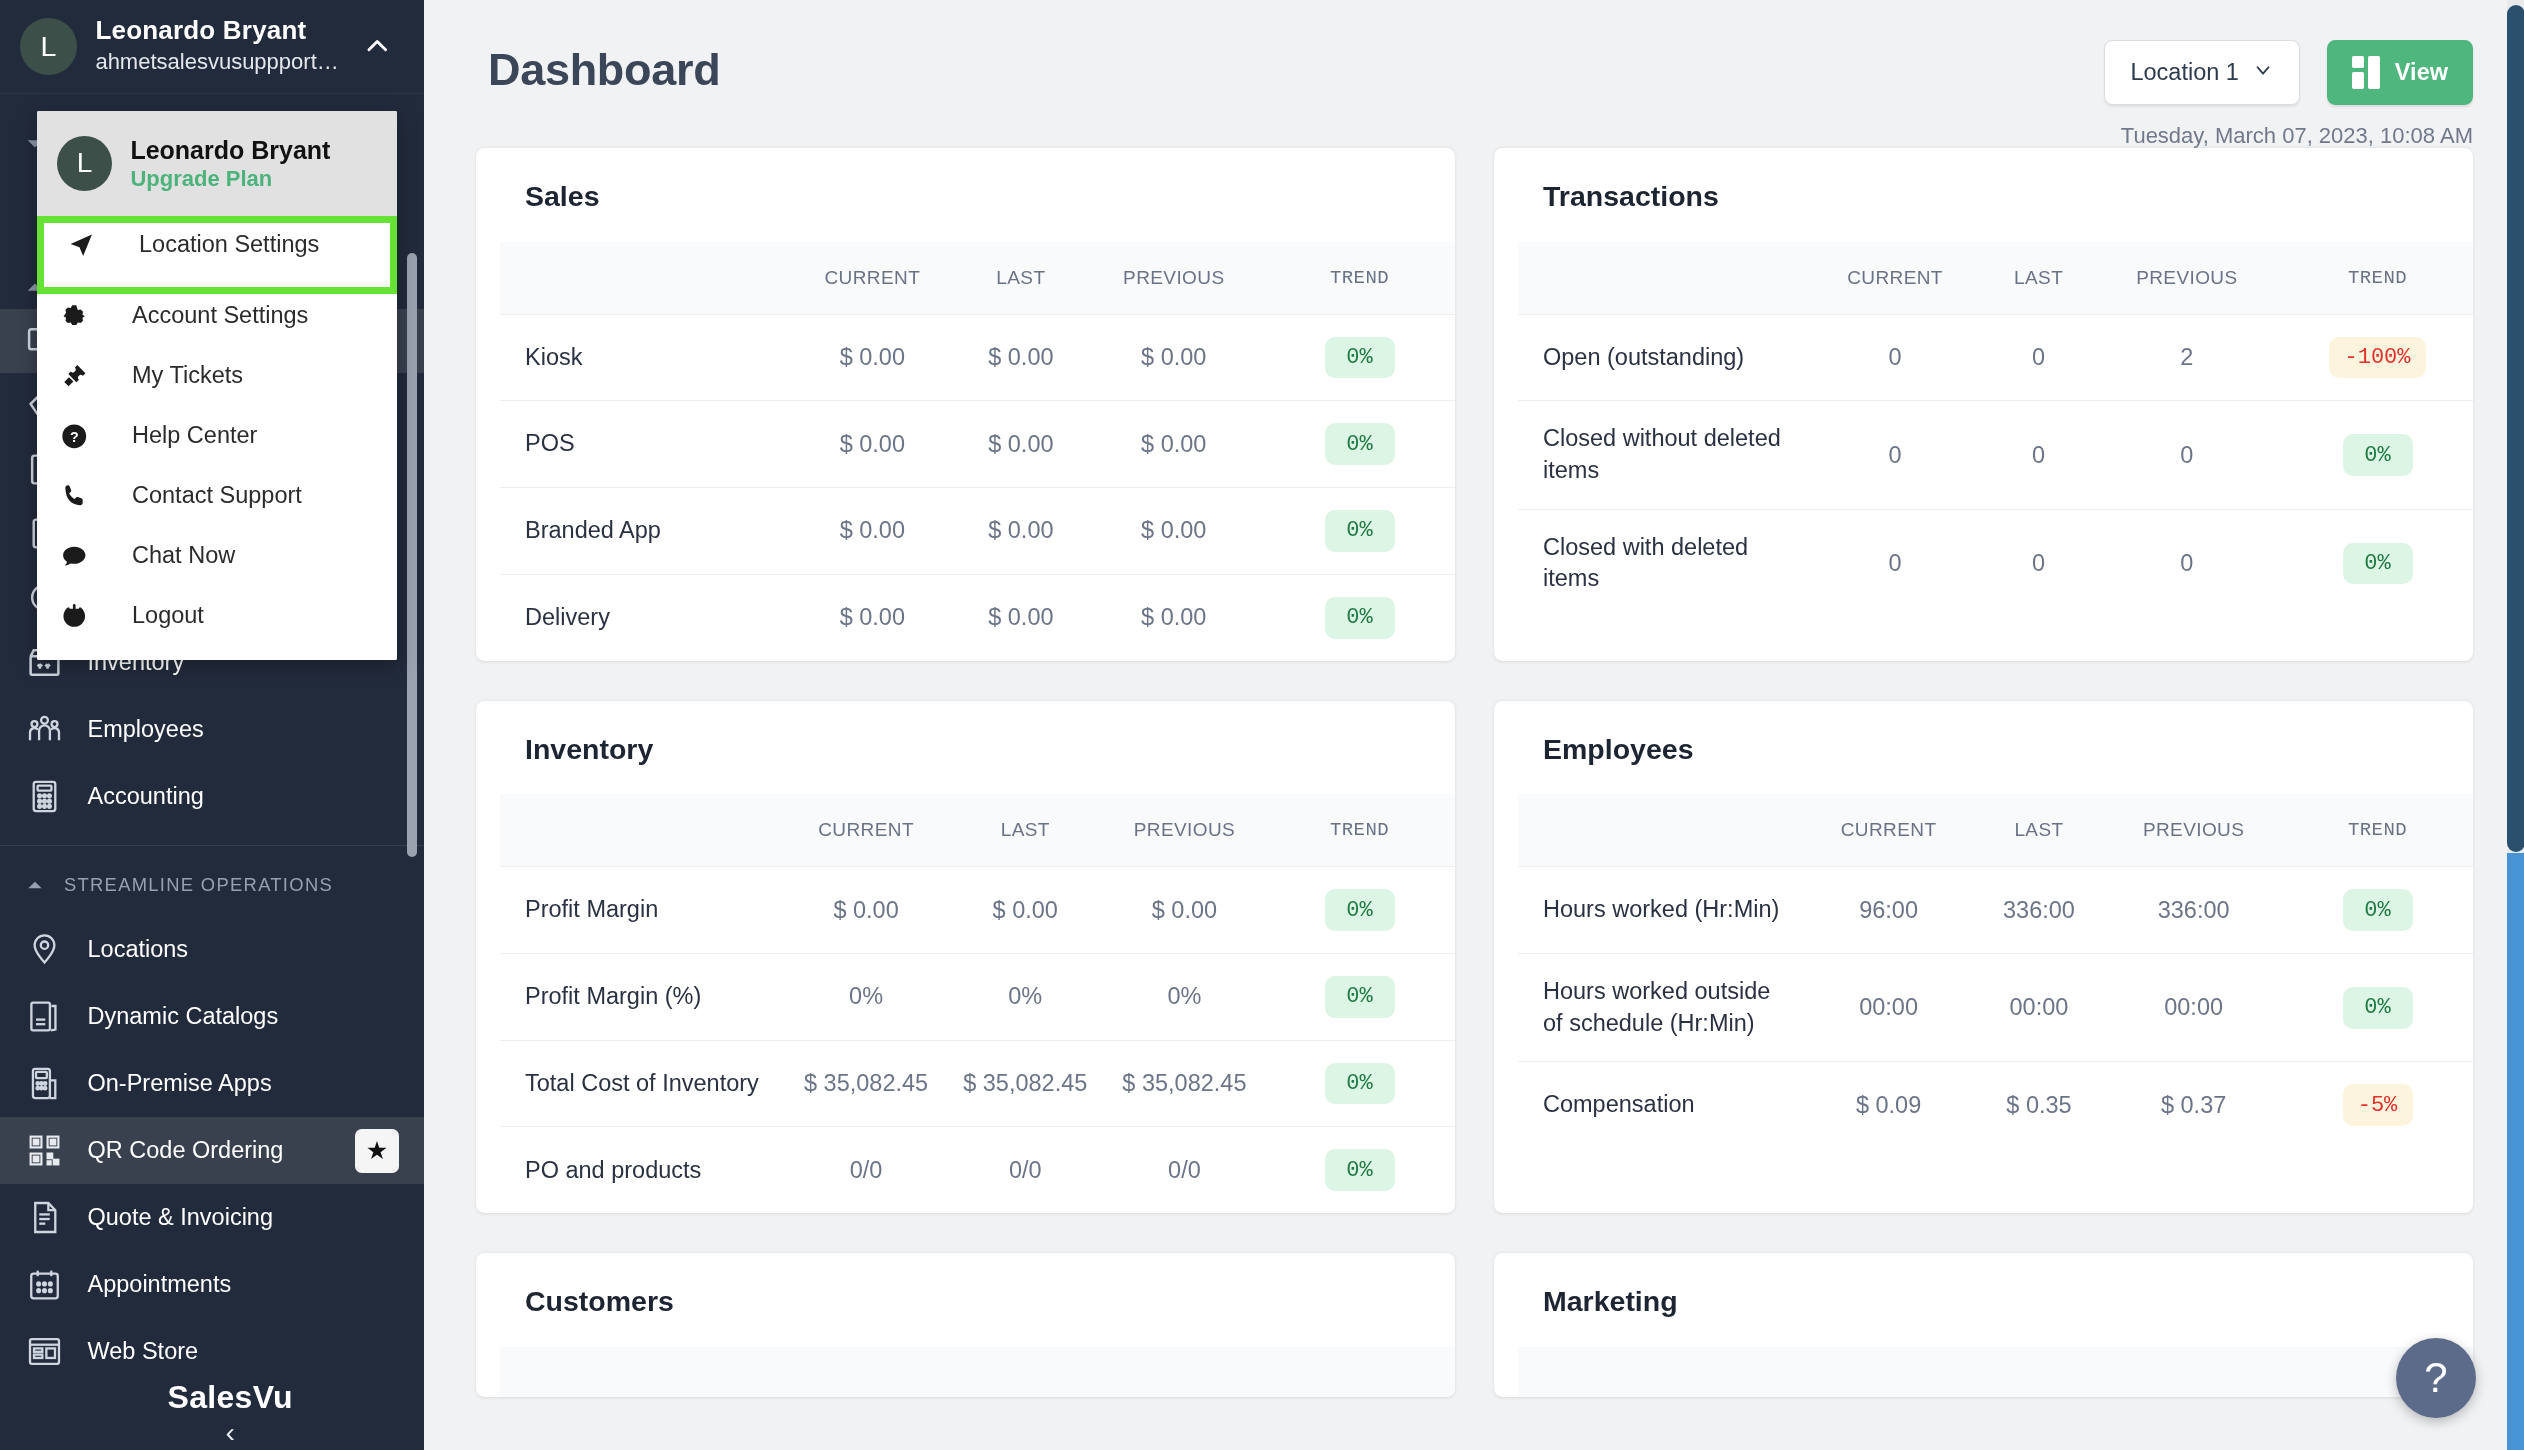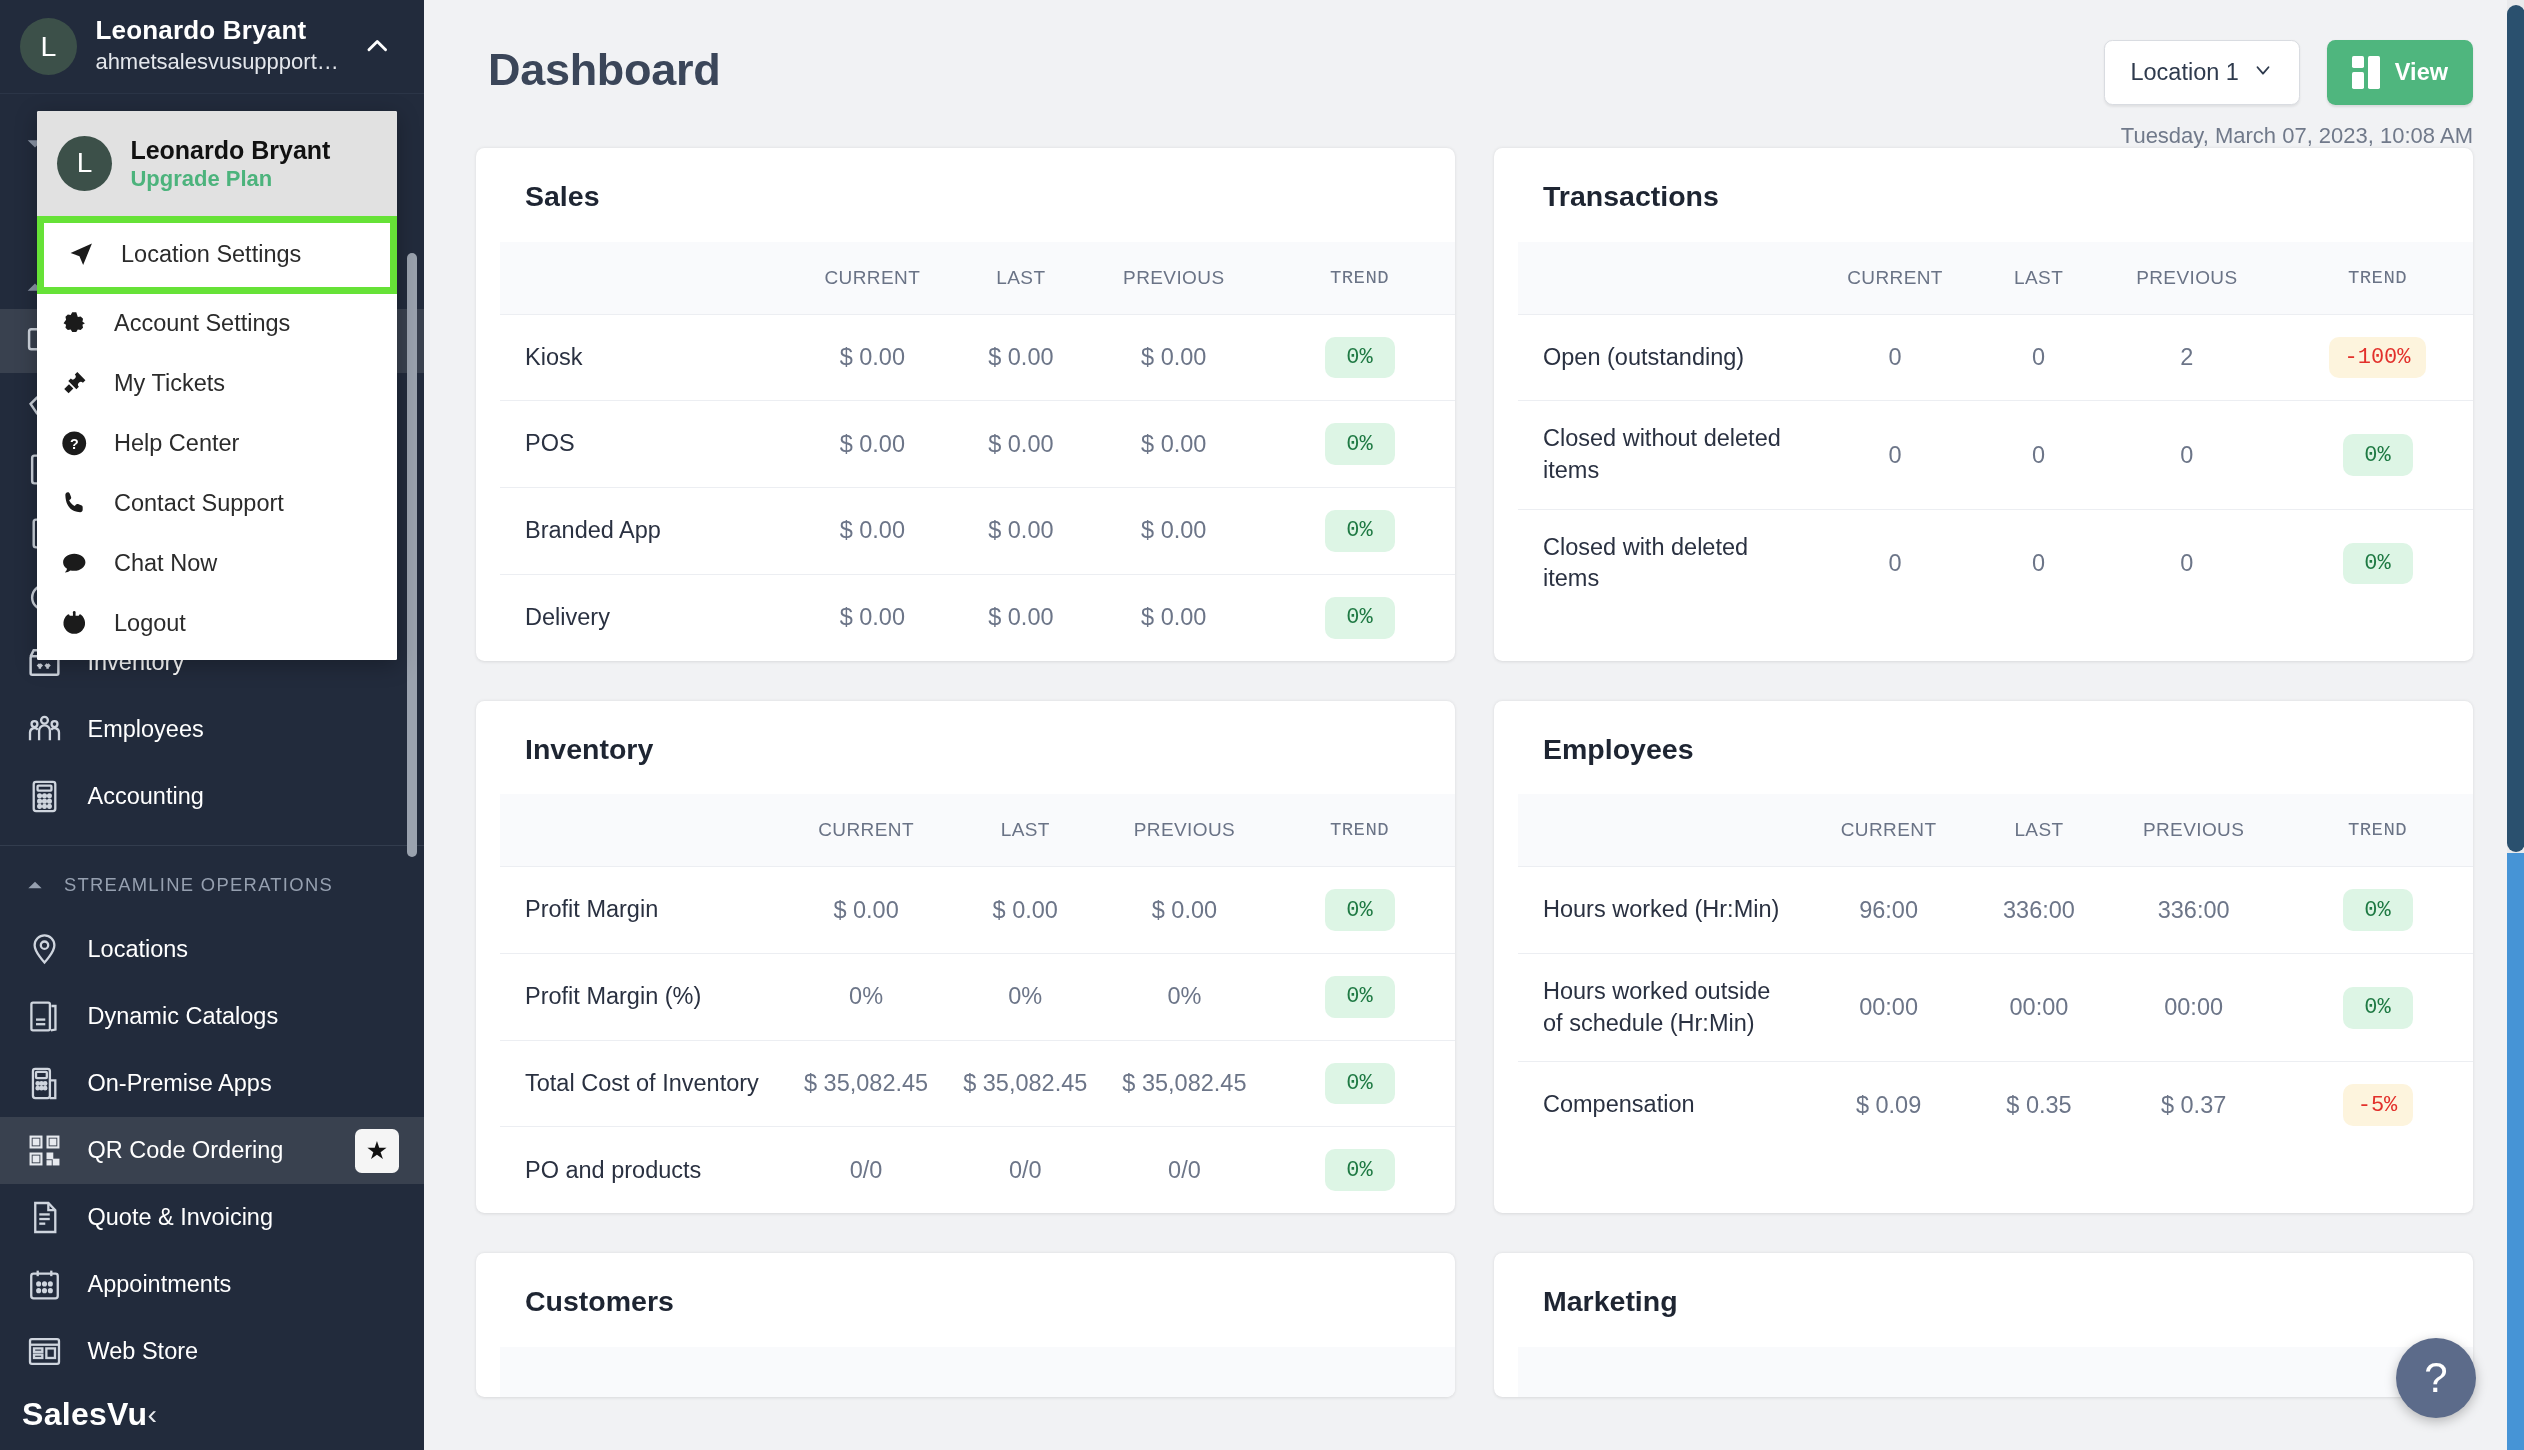--- a/index.html
+++ b/index.html
@@ -51,21 +51,21 @@
     display: flex; align-items: center; gap: 18.4px; padding: 0 23.5px;
     height: 62px; color: #96a0b0; font-size: 18.4px; letter-spacing: 1.3px; font-weight: 500;
   }
   .divider { height: 0.8px; background: #333d4e; margin: 15px 0 8.4px; }
   .caret { width: 22px; height: 22px; flex: 0 0 22px; display: flex; align-items: center; justify-content: center; }
   .collapse-caret { padding: 0 23.5px; height: 55px; display:flex; align-items:center; }
 
   .brand-bar {
     position: absolute; bottom: 0; left: 0; width: 467px; height: 72px;
     background: #222b3c; display: flex; align-items: center;
-    padding: 0 28.5px 0 22px; justify-content: flex-start;
+    padding: 0 28.5px 0 22px; justify-content: center; flex-direction: column;
   }
   .brand-name { font-size: 32px; font-weight: 700; letter-spacing: 0.3px; }
   .brand-chev { font-size: 28.5px; color: #e8eaee; }
 
   .sb-track { position: absolute; right: 3.4px; top: 126px; width: 10px; height: 1165px;
     background: transparent; }
   .sb-thumb { position: absolute; right: 3.4px; top: 127px; width: 10px; height: 604px;
     background: #9aa2ae; border-radius: 5px; }
 
   
@@ -80,21 +80,21 @@
   }
   .dd-avatar {
     width: 55px; height: 55px; border-radius: 50%; background: #3c5049;
     color: #fff; display: flex; align-items: center; justify-content: center;
     font-size: 28px; flex: 0 0 55px;
   }
   .dd-name { font-size: 25px; font-weight: 700; color: #111; line-height: 1.2; }
   .dd-upgrade { font-size: 22px; color: #4cb37c; font-weight: 600; margin-top: 1.7px; }
   .dd-list { background: #fff; padding: 0 0 6.7px; }
   .dd-item {
-    display: flex; align-items: center; gap: 22px; height: 60px;
+    display: flex; align-items: flex-start; gap: 40px; height: 60px;
     padding: 8px 20px; font-size: 23.5px; color: #2b2b2b; background: #fff;
   }
   .dd-item .di-ico { width: 35px; flex: 0 0 35px; display: flex; align-items: center; justify-content: center; }
   .dd-item .di-ico svg { width: 28.5px; height: 28.5px; fill: #1b1b1b; }
   .dd-highlight {
     border: 7.5px solid #66e237; background: #fff; margin: 0;
   }
   .dd-highlight .dd-item { height: 64px; }
 
   

